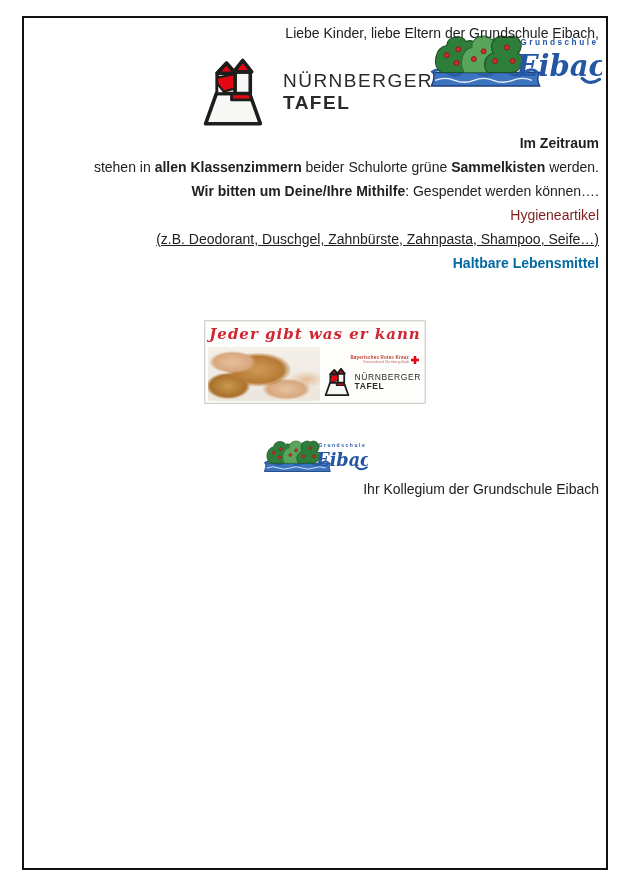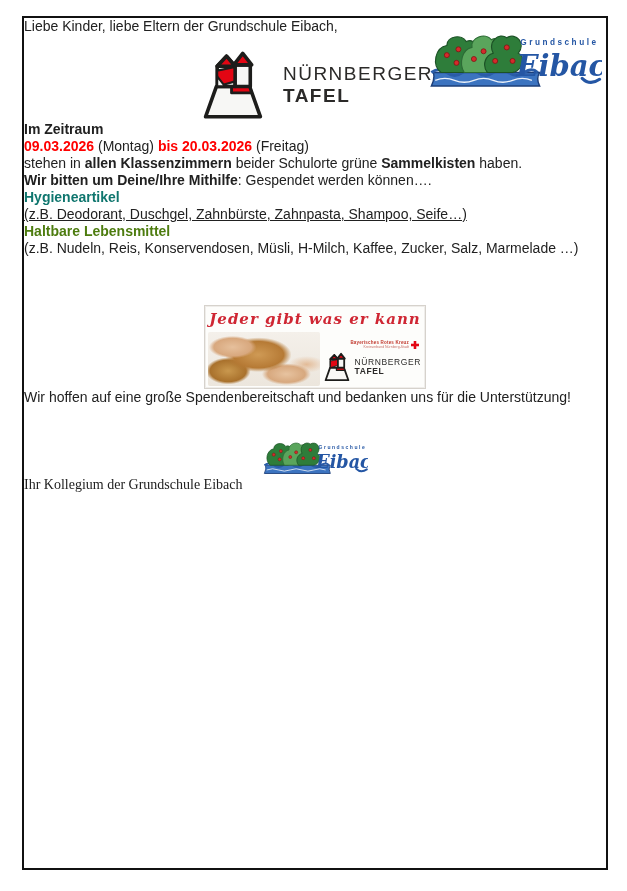--- a/index.html
+++ b/index.html
@@ -6,34 +6,34 @@
   body{
     width:627px;height:891px;position:relative;background:#ffffff;
     font-family:"Liberation Sans", sans-serif;color:#212121;overflow:hidden;
   }
   .sheet{
     position:absolute;left:22px;top:16px;width:586px;height:854px;
     border:2px solid #111111;box-sizing:border-box;background:#ffffff;
   }
   .logo-top{position:absolute;top:12px;right:4px;width:175px;height:58px;}
   .content{position:absolute;top:0;left:0;right:0;}
-  p.line{margin:0;text-align:left;font-size:14px;line-height:17px;}
+  p.line{margin:7px;text-align:right;font-size:14px;line-height:17px;}
   .greeting{margin-top:91px;}
   .intro{margin-top:15px;}
   .tafel-block{margin-top:13px;height:73px;display:flex;align-items:center;justify-content:center;gap:14px;}
   .tafel-text{text-align:left;color:#2b2a29;}
   .tafel-l1{font-size:19px;letter-spacing:1.5px;font-weight:400;line-height:22px;}
   .tafel-l2{font-size:19px;letter-spacing:1.5px;font-weight:bold;line-height:22px;}
   .quote{margin-top:16px;font-style:italic;font-weight:600;}
   .period-label{margin-top:38px;font-weight:600;}
   .date-line{margin-top:8px;}
   .boxes-line{margin-top:8px;}
   .help-line{margin-top:49px;}
-  .item-title{margin-top:9px;color:#0f766e;font-weight:700;}
-  .item-title2{margin-top:8px;color:#4d7c0f;font-weight:600;}
+  .item-title{margin-top:9px;color:#7f1d1d;font-weight:400;}
+  .item-title2{margin-top:8px;color:#0369a1;font-weight:600;}
   .examples{margin-top:9px;text-decoration:underline;}
   .examples2{margin-top:8px;}
   .red-bold{color:#ff0000;font-weight:bold;}
   .b{font-weight:bold;}
   .banner{
     margin:48px auto 0 auto;width:222px;height:84px;background:#fdfdfb;
     border:1px solid #d6d2cc;box-sizing:border-box;position:relative;
     box-shadow:0 0 0 1px #efedea inset;
   }
   .banner-slogan{
@@ -55,21 +55,21 @@
   .brk-row{display:flex;align-items:flex-start;justify-content:flex-end;gap:2px;margin-right:2px;}
   .brk-text{text-align:right;color:#c1392e;line-height:4px;}
   .brk-l1{font-size:4.5px;font-weight:bold;letter-spacing:0.2px;}
   .brk-l2{font-size:3.5px;color:#c9736b;}
   .tafel-mini{display:flex;align-items:center;justify-content:flex-end;gap:3px;margin-top:3px;}
   .tafel-mini-text{text-align:left;color:#2b2a29;}
   .tm-l1{font-size:8.5px;letter-spacing:0.6px;line-height:9.5px;}
   .tm-l2{font-size:8.5px;font-weight:bold;letter-spacing:0.6px;line-height:9.5px;}
   .closing{margin-top:28px;}
   .logo-bottom{margin:32px auto 0 auto;width:106px;height:38px;display:block;}
-  .signature{margin-top:13px;font-family:Liberation Serif, serif;}
+  .signature{margin-top:13px;}
 </style>
 </head>
 <body>
 
 <div class="sheet">
 
   <div class="logo-top">
     <svg viewBox="0 0 180 60" width="175" height="58">
       <path d="M6 44 L116 44 Q112 50 116 58 L4 58 Q8 50 6 44 Z" fill="#3c74c0" stroke="#1d3f7a" stroke-width="1.5"></path>
       <path d="M4 44 q8 -6 16 0 q8 6 16 0 q8 -6 16 0 q8 6 16 0 q8 -6 16 0 q8 6 16 0 q8 -6 14 0" fill="none" stroke="#2a5ca8" stroke-width="3"></path>
@@ -113,30 +113,28 @@
       </svg>
       <div class="tafel-text">
         <div class="tafel-l1">NÜRNBERGER</div>
         <div class="tafel-l2">TAFEL</div>
       </div>
     </div>
 
 
     <p class="line period-label">Im Zeitraum</p>
 
-    <p class="line date-line"><span class="red-bold">09.03.2026</span><span> (Montag) </span><span class="red-bold">bis 20.03.2026</span><span> (Freitag)</span></p>
 
-    <p class="line boxes-line"><span>stehen in </span><span class="b">allen Klassenzimmern</span><span> beider Schulorte grüne </span><span class="b">Sammelkisten</span><span> haben.</span></p>
+    <p class="line boxes-line"><span>stehen in </span><span class="b">allen Klassenzimmern</span><span> beider Schulorte grüne </span><span class="b">Sammelkisten</span><span> werden.</span></p>
 
     <p class="line help-line"><span class="b">Wir bitten um Deine/Ihre Mithilfe</span><span>: Gespendet werden können….</span></p>
 
     <p class="line item-title">Hygieneartikel</p>
     <p class="line examples">(z.B. Deodorant, Duschgel, Zahnbürste, Zahnpasta, Shampoo, Seife…)</p>
     <p class="line item-title2">Haltbare Lebensmittel</p>
-    <p class="line examples2">(z.B. Nudeln, Reis, Konservendosen, Müsli, H-Milch, Kaffee, Zucker, Salz, Marmelade …)</p>
 
     <div class="banner">
       <div class="banner-slogan">Jeder gibt was er kann</div>
       <div class="banner-photo"></div>
       <div class="banner-logos">
         <div class="brk-row">
           <div class="brk-text">
             <div class="brk-l1">Bayerisches Rotes Kreuz</div>
             <div class="brk-l2">Kreisverband Nürnberg-Stadt</div>
           </div>
@@ -158,21 +156,20 @@
             </g>
           </svg>
           <div class="tafel-mini-text">
             <div class="tm-l1">NÜRNBERGER</div>
             <div class="tm-l2">TAFEL</div>
           </div>
         </div>
       </div>
     </div>
 
-    <p class="line closing">Wir hoffen auf eine große Spendenbereitschaft und bedanken uns für die Unterstützung!</p>
 
     <svg class="logo-bottom" viewBox="0 0 180 60">
       <path d="M6 44 L116 44 Q112 50 116 58 L4 58 Q8 50 6 44 Z" fill="#3c74c0" stroke="#1d3f7a" stroke-width="1.5"></path>
       <path d="M4 44 q8 -6 16 0 q8 6 16 0 q8 -6 16 0 q8 6 16 0 q8 -6 16 0 q8 6 16 0 q8 -6 14 0" fill="none" stroke="#2a5ca8" stroke-width="3"></path>
       <path d="M8 52 q10 -4 20 0 q10 4 20 0 q10 -4 20 0 q10 4 20 0 q10 -4 20 0" fill="none" stroke="#ffffff" stroke-width="1.4" opacity="0.9"></path>
       <path d="M14 44 C4 36 8 18 20 16 C20 6 36 4 40 12 C48 8 54 18 48 26 C56 30 52 42 44 44 Z" fill="#2e7d3a" stroke="#1c5226" stroke-width="1.2"></path>
       <path d="M38 44 C32 34 36 20 46 18 C44 8 60 2 66 10 C74 6 80 16 74 24 C82 30 78 42 68 44 Z" fill="#5aa55c" stroke="#2c6b35" stroke-width="1.2"></path>
       <path d="M62 44 C56 36 60 26 68 24 C62 12 74 2 82 8 C92 2 102 14 94 24 C102 28 98 42 88 44 Z" fill="#2e7d3a" stroke="#1c5226" stroke-width="1.2"></path>
       <g>
         <circle cx="20" cy="26" r="2.6" fill="#d42b2b" stroke="#7c1414" stroke-width="0.8"></circle>

